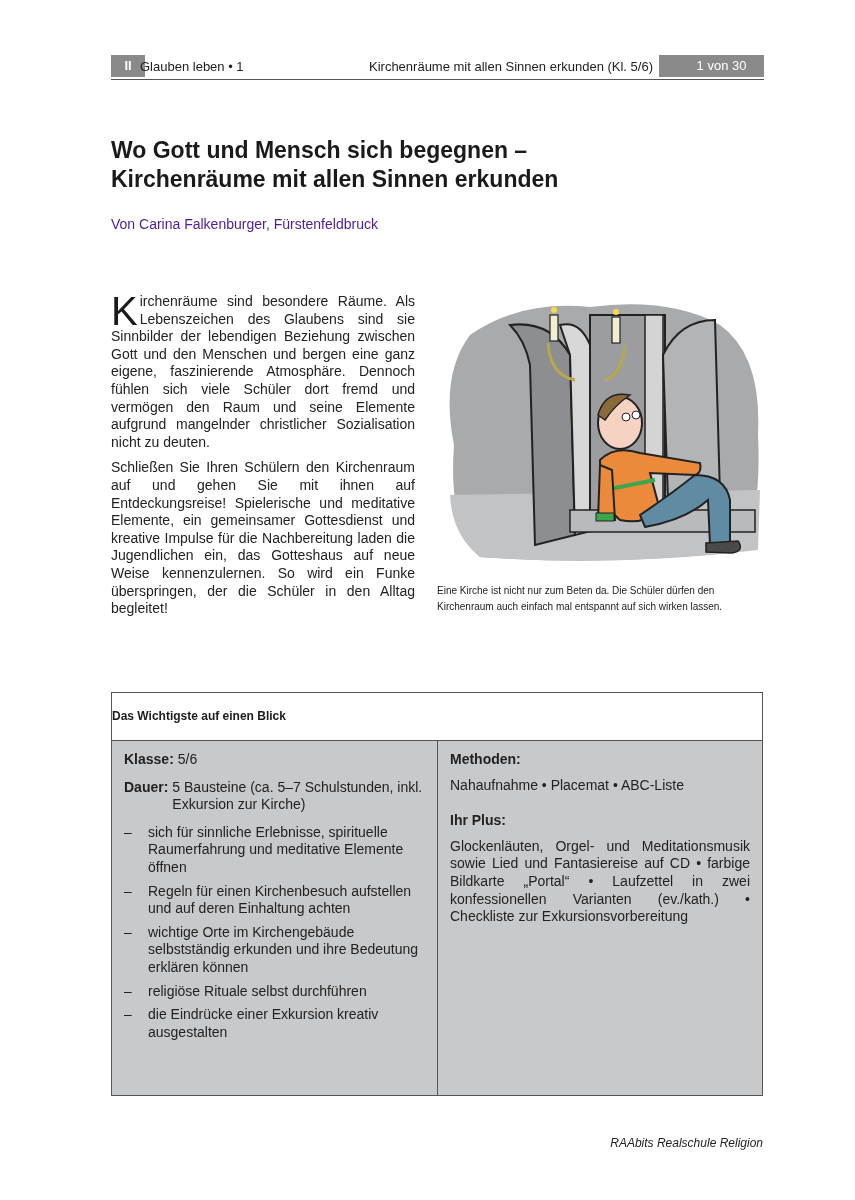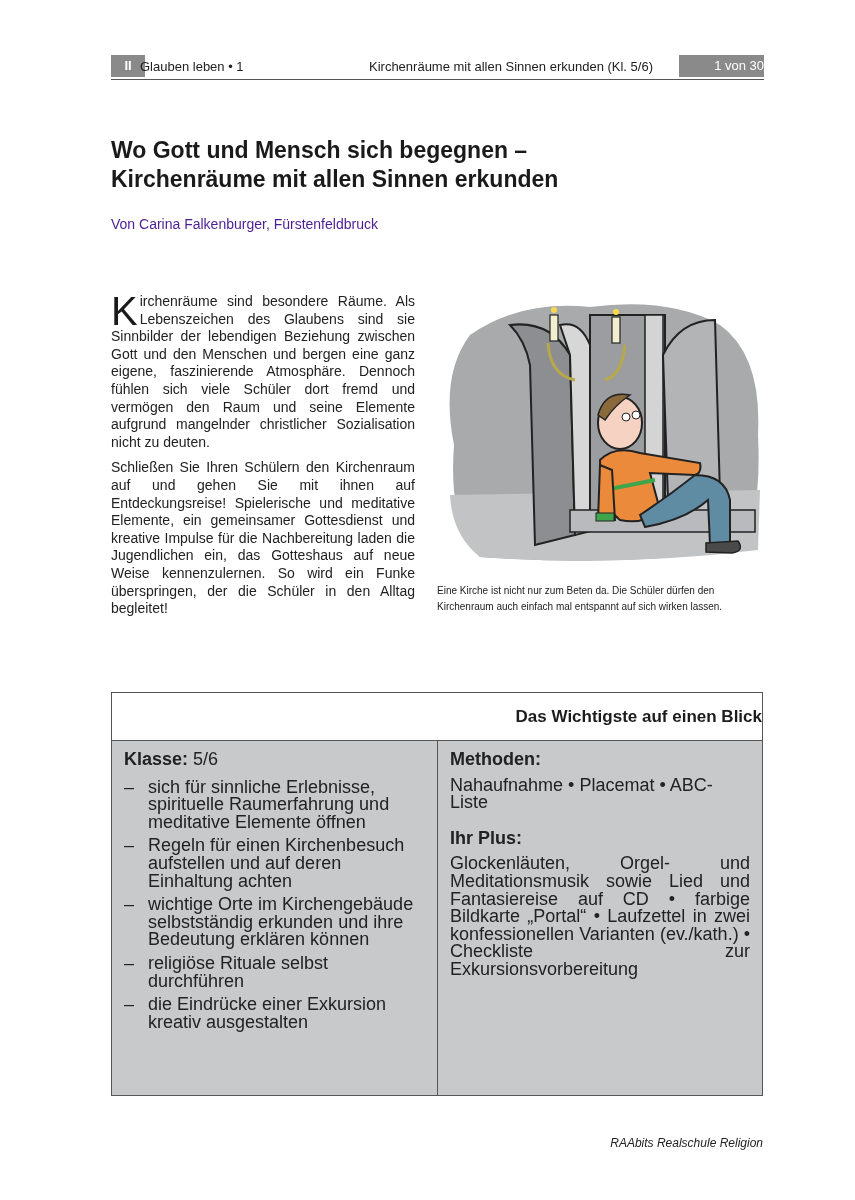--- a/index.html
+++ b/index.html
@@ -1,32 +1,32 @@
 <!DOCTYPE html>
 <html><head>
 <meta charset="utf-8">
 <style>
   html, body { margin:0; padding:0; background:#ffffff; }
   body { width:855px; height:1200px; position:relative; font-family:"Liberation Sans", sans-serif; color:#1c1c1c; }
   .header { position:absolute; left:111px; top:55px; width:653px; height:24px; border-bottom:1.5px solid #555; }
   .hdr-num { position:absolute; left:0; top:0; width:34px; height:22px; background:#8a8a8a; color:#fff; font-weight:bold; font-size:13px; text-align:center; line-height:22px; }
   .hdr-series { position:absolute; left:29px; top:4px; font-size:13px; color:#222; }
   .hdr-title { position:absolute; left:258px; top:4px; font-size:13px; color:#222; }
-  .hdr-page { position:absolute; right:0; top:0; width:85px; height:22px; background:#8a8a8a; color:#fff; font-size:13px; text-align:right; line-height:22px; }
+  .hdr-page { position:absolute; right:0; top:0; width:85px; height:22px; background:#8a8a8a; color:#fff; font-size:13px; text-align:center; line-height:22px;padding-left:20px; }
   .title { position:absolute; left:111px; top:125px; width:600px; font-size:23px; font-weight:bold; line-height:29px; color:#1a1a1a;margin-top:11px; }
   .author { position:absolute; left:111px; top:216px; font-size:14px; color:#4c1d95; }
   .intro { position:absolute; left:111px; top:293px; width:304px; font-size:14px; line-height:17.6px; text-align:justify; hyphens:manual; color:#222; }
   .intro p { margin:0 0 8px 0; }
   .dropcap { float:left; font-size:40px; line-height:32px; margin:2px 2px 0 0; font-weight:normal; color:#1a1a1a; }
   .illus { position:absolute; left:440px; top:295px; width:325px; height:270px; }
   .caption { position:absolute; left:437px; top:583px; width:330px; font-size:10px; line-height:16px; color:#222; }
   .box { position:absolute; left:111px; top:692px; width:652px; height:404px; border:1.5px solid #555; box-sizing:border-box; }
-  .box-head { height:47px; border-bottom:1.5px solid #555; text-align:right; font-weight:bold; font-size:17px; line-height:47px; background:#fff; }
+  .box-head { height:47px; border-bottom:1.5px solid #555; text-align:left; font-weight:bold; font-size:12px; line-height:47px; background:#fff; }
   .box-body { display:flex; height:354px; background:#c8c9cb; }
-  .col { box-sizing:border-box; padding:10px 12px 0 12px; font-size:18px; line-height:17.6px; color:#222; }
+  .col { box-sizing:border-box; padding:10px 12px 0 12px; font-size:14px; line-height:17.6px; color:#222; }
   .col-left { width:326px; border-right:1.5px solid #555; }
   .col-right { flex:1; }
   .field { margin:0 0 10px 0; }
   .label { font-weight:bold; }
   .dauer { display:flex; }
   .dauer .val { margin-left:4px; }
   .list { margin:0; padding:0; list-style:none; }
   .list li { display:flex; margin-bottom:6px; }
   .list li .dash { width:24px; flex:none; }
   .just { text-align:justify; }
@@ -96,20 +96,24 @@
 <div class="caption">Eine Kirche ist nicht nur zum Beten da. Die Schüler dürfen den Kirchenraum auch einfach mal entspannt auf sich wirken lassen.</div>
 
 <div class="box">
   <div class="box-head">Das Wichtigste auf einen Blick</div>
   <div class="box-body">
     <div class="col col-left">
       <div class="field">
         <span class="label">Klasse:</span>
         <span>5/6</span>
       </div>
+      <div class="field dauer">
+        <span class="label">Dauer:</span>
+        <span class="val">5 Bausteine (ca. 5–7 Schulstunden, inkl. Exkursion zur Kirche)</span>
+      </div>
       <ul class="list">
         <li>
             <span class="dash">–</span>
             <span>sich für sinnliche Erlebnisse, spirituelle Raumerfahrung und meditative Elemen­te öffnen</span>
           </li>
         <li>
             <span class="dash">–</span>
             <span>Regeln für einen Kirchenbesuch aufstel­len und auf deren Einhaltung achten</span>
           </li>
         <li>

